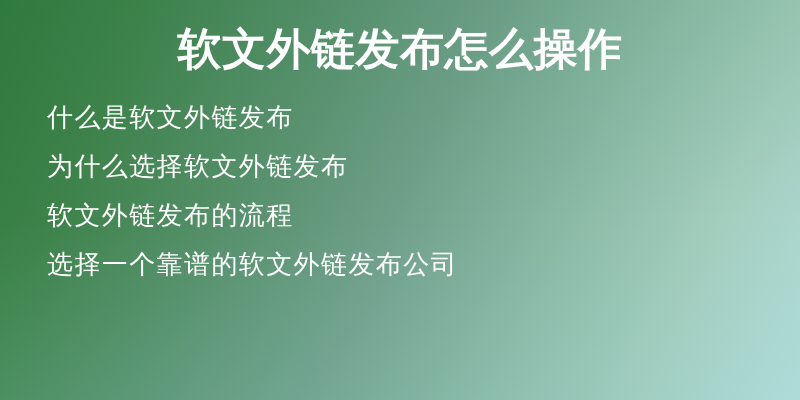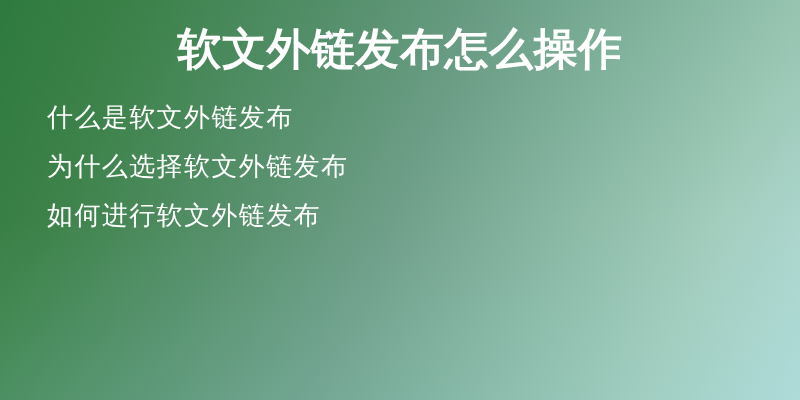--- a/index.html
+++ b/index.html
@@ -85,17 +85,18 @@
 
   <div id="tint-overlay"></div>
 
   <div id="content">
 
     <div id="poster-title">软文外链发布怎么操作</div>
 
     <div id="poster-lines">
       <div class="poster-line">什么是软文外链发布</div>
       <div class="poster-line">为什么选择软文外链发布</div>
-      <div class="poster-line">如何进行软文外链发布</div>
+      <div class="poster-line">软文外链发布的流程</div>
+      <div class="poster-line">选择一个靠谱的软文外链发布公司</div>
     </div>
 
   </div>
 </div>
 
 </body></html>

